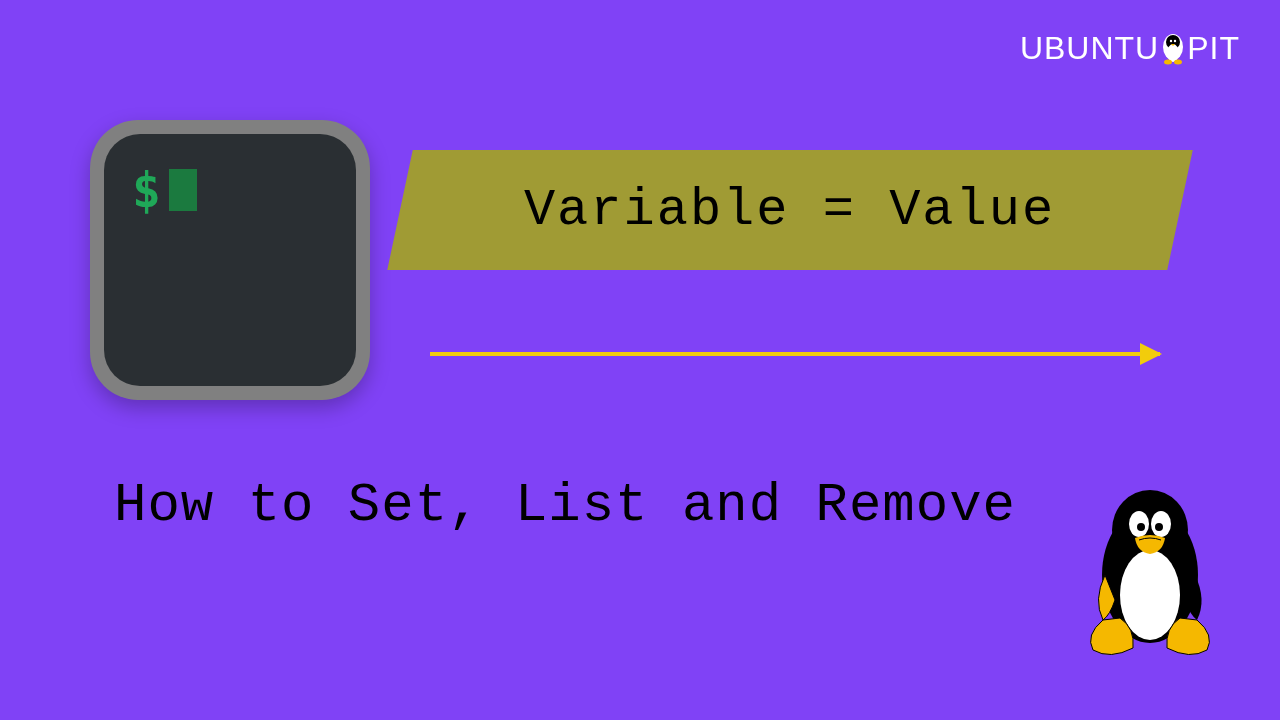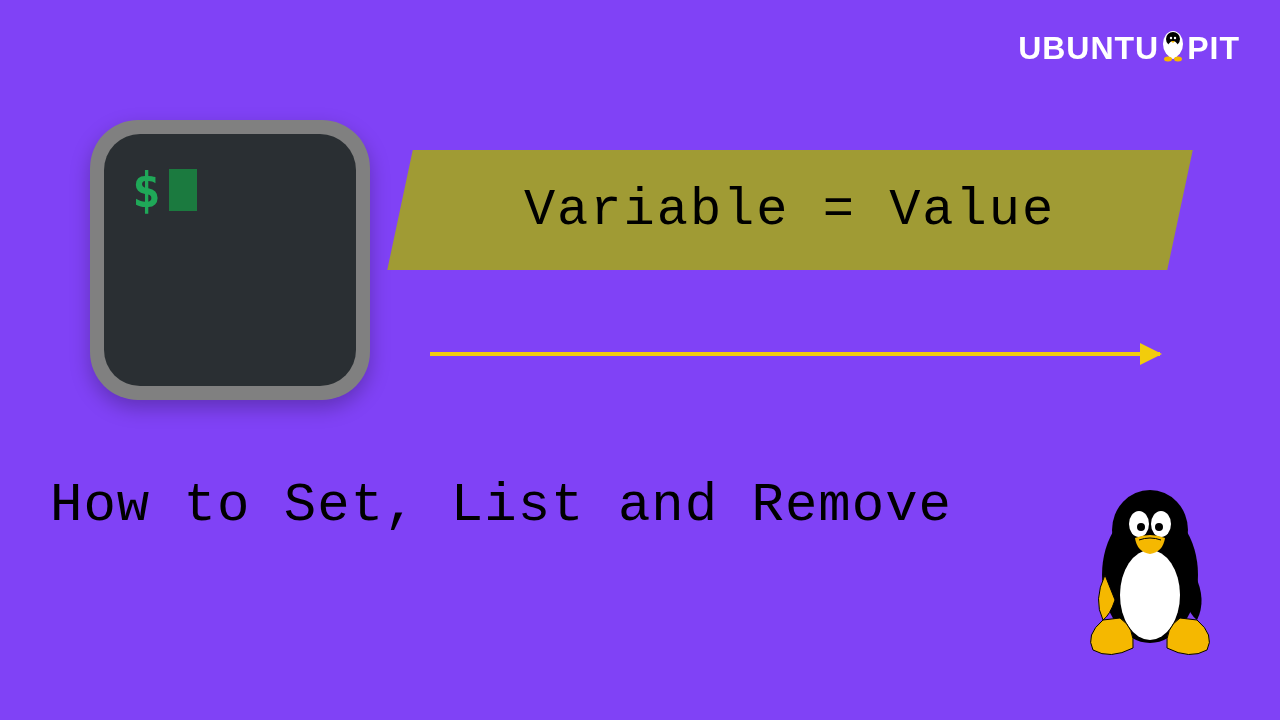--- a/index.html
+++ b/index.html
@@ -9,25 +9,25 @@
     background: #8042f6;
     position: relative;
     overflow: hidden;
     font-family: -apple-system, sans-serif;
   }
   .logo {
     position: absolute;
     top: 30px;
     right: 40px;
     color: #fff;
-    font-weight: 700;
+    font-weight: 400;
     font-size: 32px;
     letter-spacing: 1px;
     display: flex;
-    align-items: flex-start;
+    align-items: center;
     gap: 2px;
   }
   .logo-penguin {
     width: 26px;
     height: 32px;
     display: inline-block;
     position: relative;
     margin: 0 -1px;
   }
   .terminal {
@@ -101,21 +101,21 @@
     height: 0;
     border-left: 22px solid #f2cc0c;
     border-top: 11px solid transparent;
     border-bottom: 11px solid transparent;
   }
   .title {
     position: absolute;
     top: 470px;
     left: 50px;
     right: 200px;
-    text-align: left;
+    text-align: center;
     font-size: 54px;
     line-height: 1.35;
     color: #000;
     font-family: "Courier New", monospace;
     letter-spacing: 1px;
     font-weight: 400;
   }
   .tux {
     position: absolute;
     bottom: 60px;

